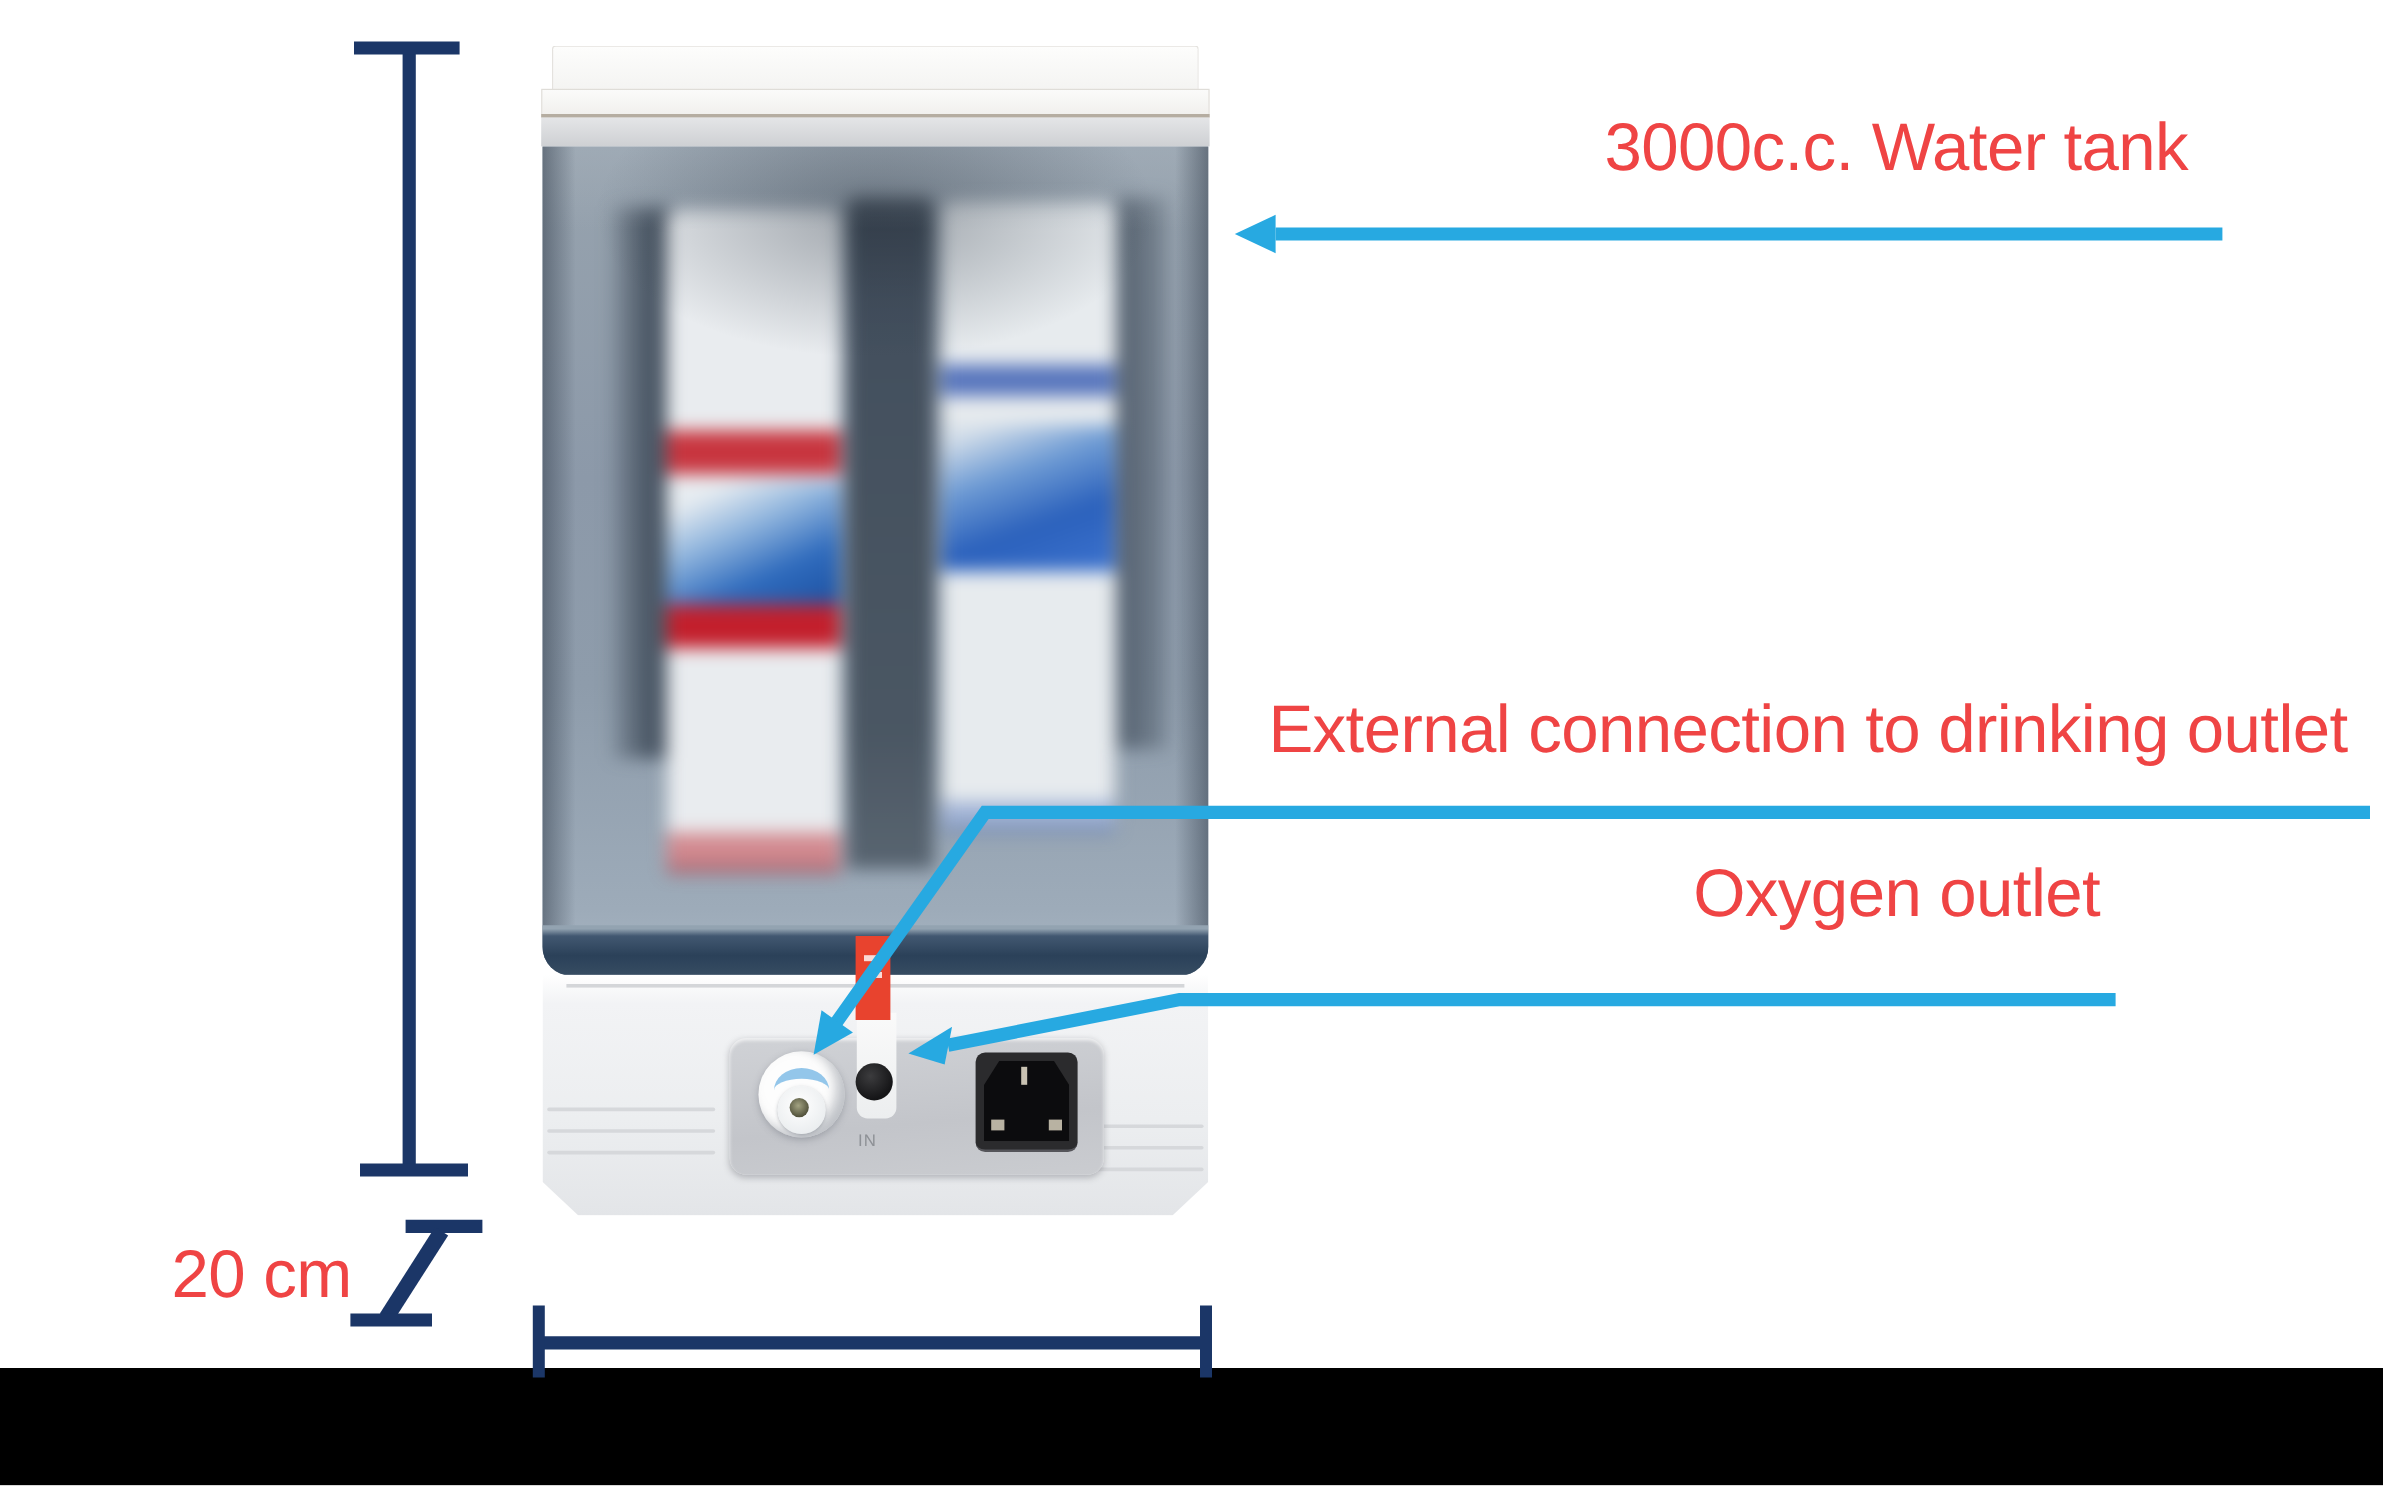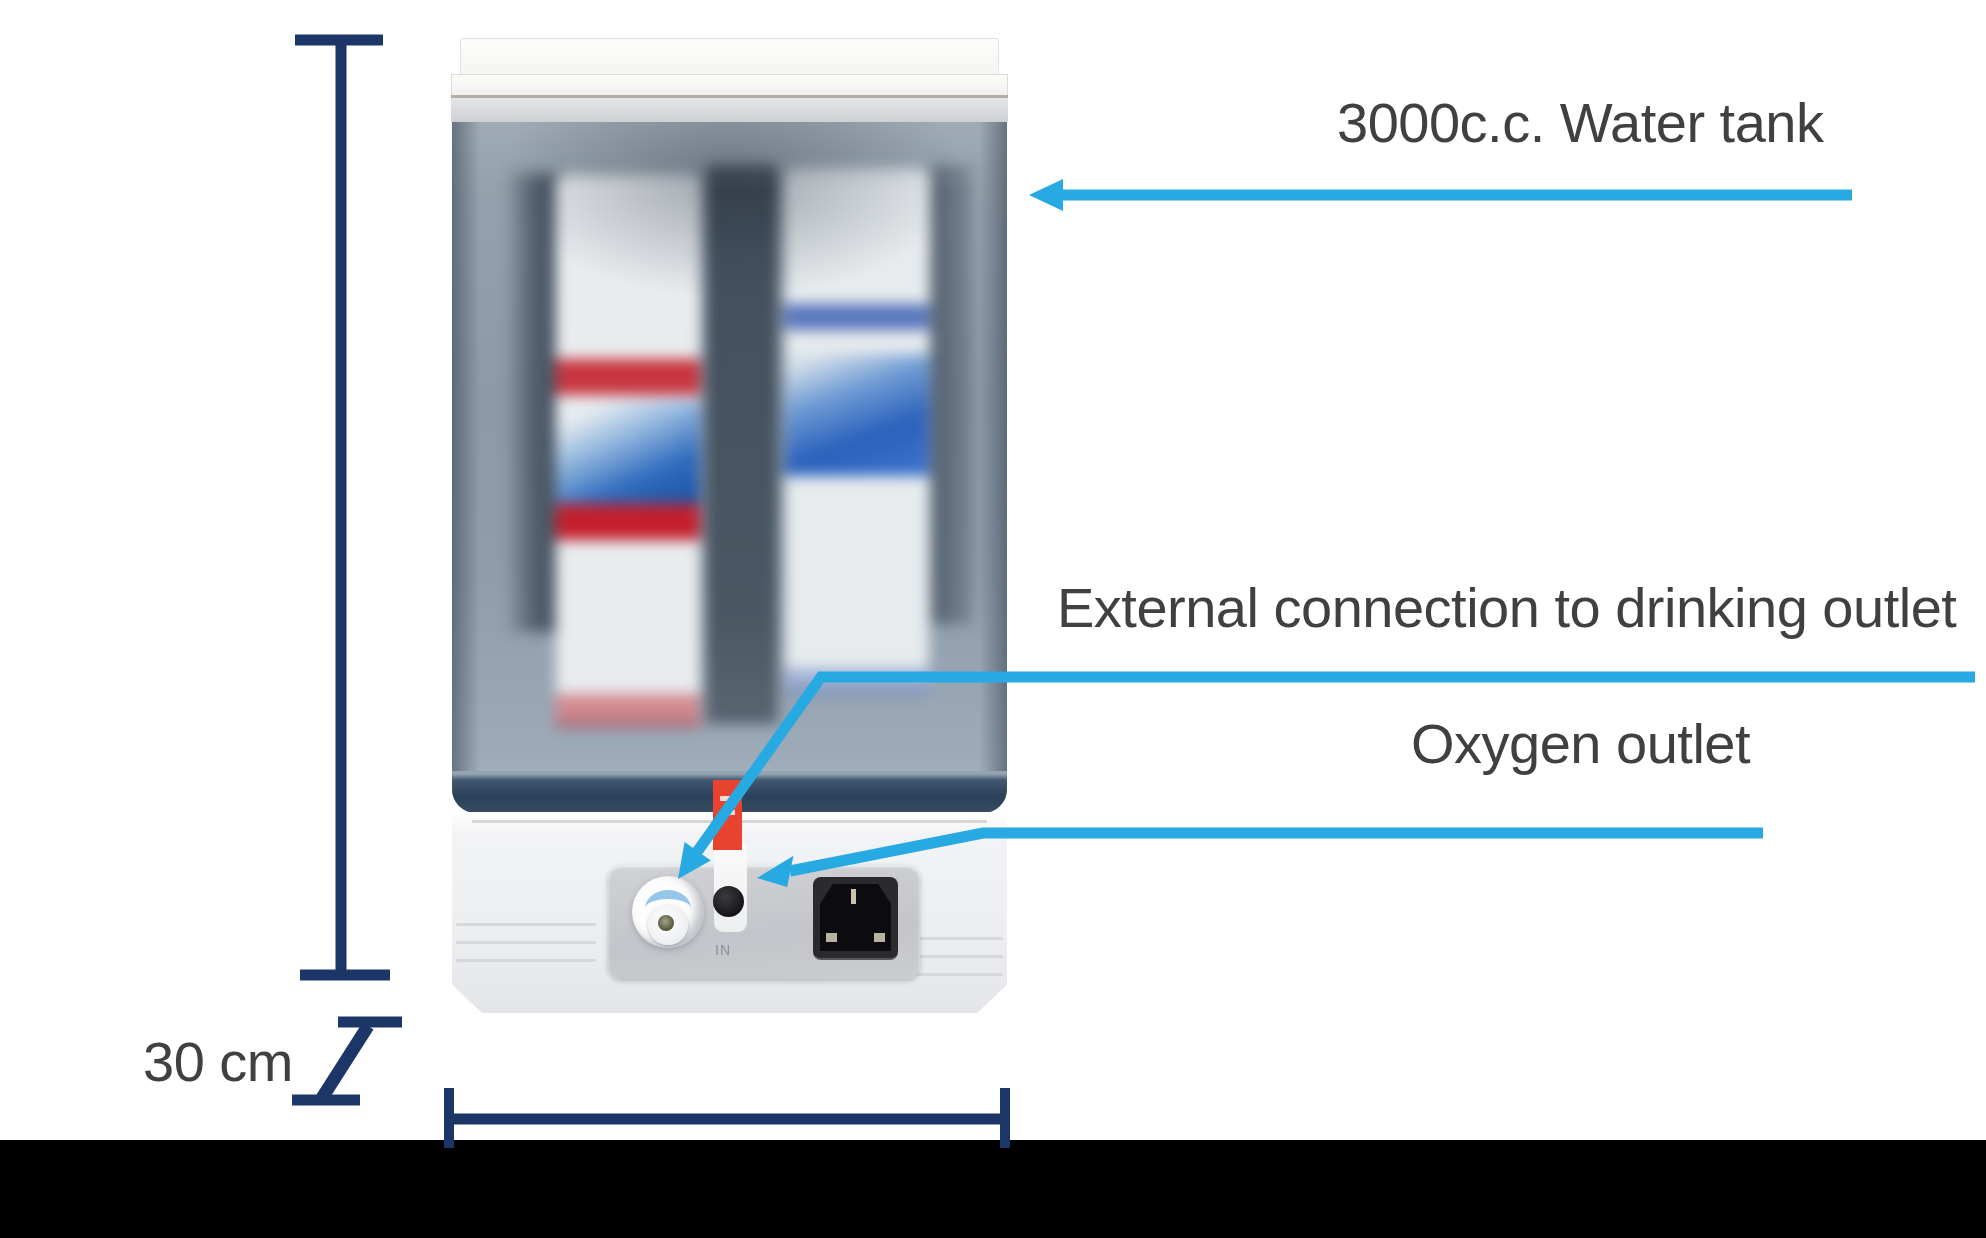--- a/index.html
+++ b/index.html
@@ -1,21 +1,21 @@
 <!DOCTYPE html>
 <html><head>
 <meta charset="utf-8">
 <style>
   html,body{margin:0;padding:0;background:#fff;}
   #stage{
     position:relative;width:1986px;height:1238px;overflow:hidden;background:#ffffff;
     font-family:"Liberation Sans",sans-serif;
   }
   .label{
-    position:absolute;white-space:nowrap;color:#404040;
+    position:absolute;white-space:nowrap;color:#ef4444;
     font-size:56px;line-height:1.15;letter-spacing:-0.5px;text-align:center;
   }
   
   .device{position:absolute;left:451px;top:38px;width:557px;height:1137px;}
   .device *{position:absolute;}
   .lid-top{left:9px;top:0;width:537px;height:40px;background:linear-gradient(180deg,#fdfdfc,#f3f3f1);border:1px solid #e4e2de;border-bottom:none;border-radius:3px 3px 0 0;}
   .lid-flare{left:0;top:36px;width:555px;height:22px;background:linear-gradient(180deg,#fbfbfa,#f0efec);border:1px solid #dfddd8;}
   .lid-line{left:0;top:57px;width:557px;height:3px;background:#b5ada1;}
   .gray-band{left:0;top:60px;width:557px;height:24px;background:linear-gradient(180deg,#e4e5e7,#ced0d3);}
   .tank{left:1px;top:84px;width:555px;height:691px;border-radius:0 0 24px 24px;overflow:hidden;
@@ -138,21 +138,21 @@
     <div class="fit-hole"></div>
     <div class="red-label">
       <i class="m1"></i>
         <i class="m2"></i>
     </div>
   </div>
 
   <div class="label" style="left:1337px;top:91px;">3000c.c. Water tank</div>
   <div class="label" style="left:1057px;top:576px;">External connection to drinking outlet</div>
   <div class="label" style="left:1411px;top:712px;">Oxygen outlet</div>
-  <div class="label" style="left:143px;top:1030px;">30 cm</div>
+  <div class="label" style="left:143px;top:1030px;">20 cm</div>
 
   <svg id="callouts" width="1986" height="1238" viewBox="0 0 1986 1238">
 
     <g>
       <line x1="1063" y1="195" x2="1852" y2="195" stroke="#27a9e1" stroke-width="11"></line>
       <polygon points="1029,195 1063,179 1063,211" fill="#27a9e1"></polygon>
     </g>
 
     <g>
       <path d="M1975,677 L821,677 L697,852" fill="none" stroke="#27a9e1" stroke-width="11"></path>

